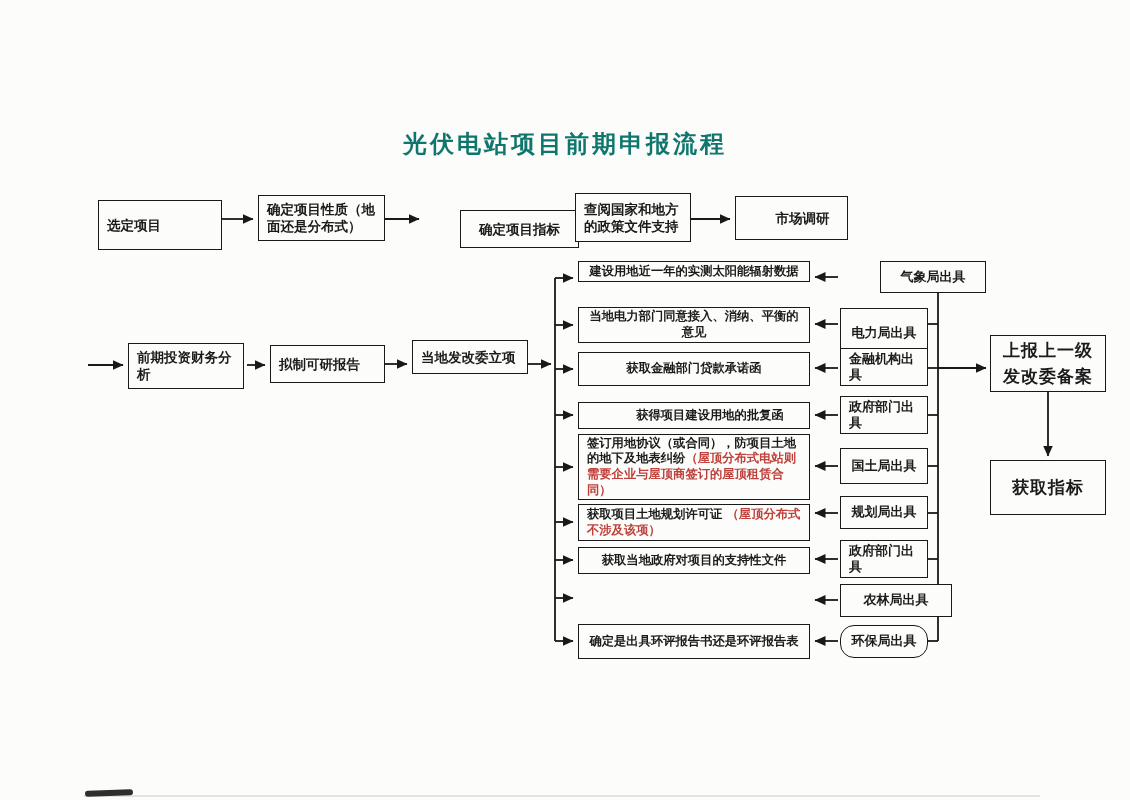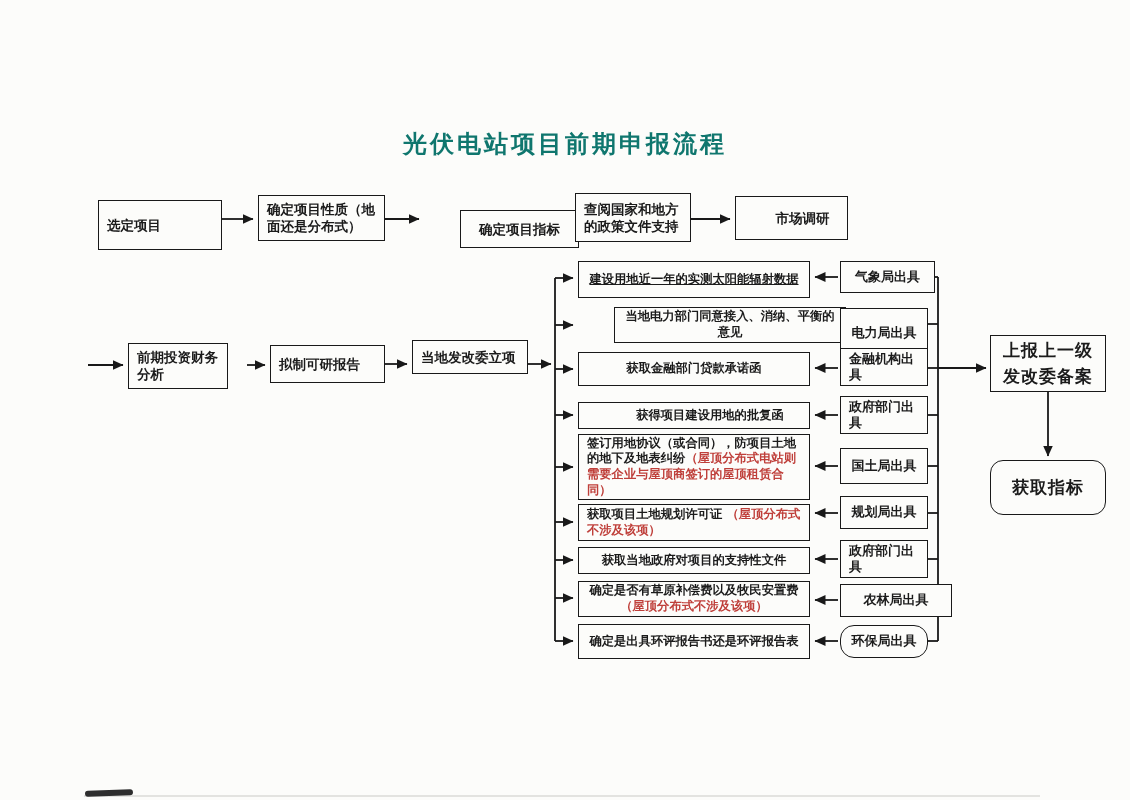--- a/index.html
+++ b/index.html
@@ -104,59 +104,56 @@
   <div class="box step" style="left:424px;top:210px;width:119px;height:38px;margin-left:36px;">
     <span>确定项目指标</span>
   </div>
   <div class="box step al" style="left:575px;top:193px;width:116px;height:49px;">
     <span>查阅国家和地方的政策文件支持</span>
   </div>
   <div class="box step" style="left:735px;top:196px;width:113px;height:44px;padding-left:30px;">
     <span>市场调研</span>
   </div>
 
-  <div class="box step al" style="left:128px;top:343px;width:100px;height:46px;">
+  <div class="box step al" style="left:128px;top:343px;width:116px;height:46px;">
     <span>前期投资财务分析</span>
   </div>
   <div class="box step al" style="left:270px;top:345px;width:115px;height:38px;">
     <span>拟制可研报告</span>
   </div>
   <div class="box step al" style="left:412px;top:340px;width:116px;height:34px;">
     <span>当地发改委立项</span>
   </div>
 
-  <div class="box task" style="left:578px;top:261px;width:232px;height:37px;text-decoration:underline;">
+  <div class="box task" style="left:578px;top:261px;width:232px;height:21px;">
     <span><span>建设用地近一年的实测太阳能辐射数据</span><span class="red"></span></span>
   </div>
-  <div class="box task" style="left:578px;top:307px;width:232px;height:36px;margin-left:36px;">
+  <div class="box task" style="left:578px;top:307px;width:232px;height:36px;">
     <span><span>当地电力部门同意接入、消纳、平衡的意见</span><span class="red"></span></span>
   </div>
   <div class="box task" style="left:578px;top:352px;width:232px;height:34px;">
     <span><span>获取金融部门贷款承诺函</span><span class="red"></span></span>
   </div>
   <div class="box task" style="left:578px;top:402px;width:232px;height:27px;padding-left:40px;">
     <span><span>获得项目建设用地的批复函</span><span class="red"></span></span>
   </div>
   <div class="box task al" style="left:578px;top:434px;width:232px;height:66px;">
     <span><span>签订用地协议（或合同），防项目土地的地下及地表纠纷</span><span class="red">（屋顶分布式电站则需要企业与屋顶商签订的屋顶租赁合同）</span></span>
   </div>
   <div class="box task al" style="left:578px;top:504px;width:232px;height:37px;">
     <span><span>获取项目土地规划许可证 </span><span class="red">（屋顶分布式不涉及该项）</span></span>
   </div>
   <div class="box task" style="left:578px;top:547px;width:232px;height:27px;">
     <span><span>获取当地政府对项目的支持性文件</span><span class="red"></span></span>
   </div>
-  <div class="box task" style="left:578px;top:581px;width:232px;height:36px;">
-    <span><span>确定是否有草原补偿费以及牧民安置费</span><span class="red">（屋顶分布式不涉及该项）</span></span>
-  </div>
   <div class="box task" style="left:578px;top:624px;width:232px;height:35px;">
     <span><span>确定是出具环评报告书还是环评报告表</span><span class="red"></span></span>
   </div>
 
-  <div class="box issuer" style="left:840px;top:261px;width:95px;height:32px;">
+  <div class="box issuer" style="left:880px;top:261px;width:106px;height:32px;">
     <span>气象局出具</span>
   </div>
   <div class="box issuer" style="left:840px;top:308px;width:88px;height:50px;">
     <span>电力局出具</span>
   </div>
   <div class="box issuer" style="left:840px;top:348px;width:88px;height:38px;">
     <span>金融机构出具</span>
   </div>
   <div class="box issuer" style="left:840px;top:396px;width:88px;height:38px;">
     <span>政府部门出具</span>
@@ -173,20 +170,20 @@
   <div class="box issuer" style="left:840px;top:584px;width:112px;height:33px;">
     <span>农林局出具</span>
   </div>
   <div class="box issuer" style="left:840px;top:625px;width:88px;height:33px;border-radius:14px;">
     <span>环保局出具</span>
   </div>
 
   <div class="box final" style="left:990px;top:335px;width:116px;height:57px;">
     <span>上报上一级发改委备案</span>
   </div>
-  <div class="box final" style="left:990px;top:460px;width:116px;height:55px;border-radius:13px;">
+  <div class="box final" style="left:990px;top:460px;width:116px;height:55px;">
     <span>获取指标</span>
   </div>
 
   <div class="artifact-light" style="left:84px;top:795px;width:956px;height:2px;"></div>
   <div class="artifact" style="left:85px;top:790px;width:48px;height:6px;transform:rotate(-2deg);"></div>
 
 </div>
 
 </body></html>

